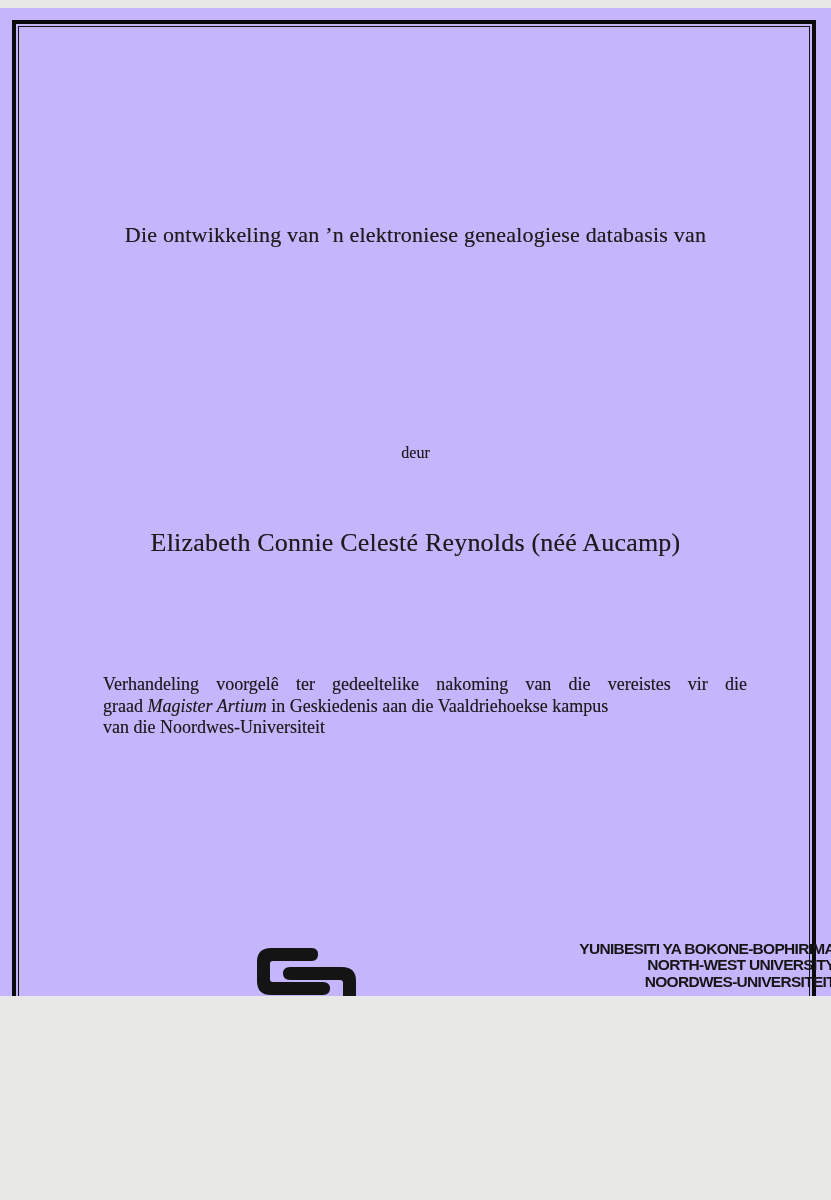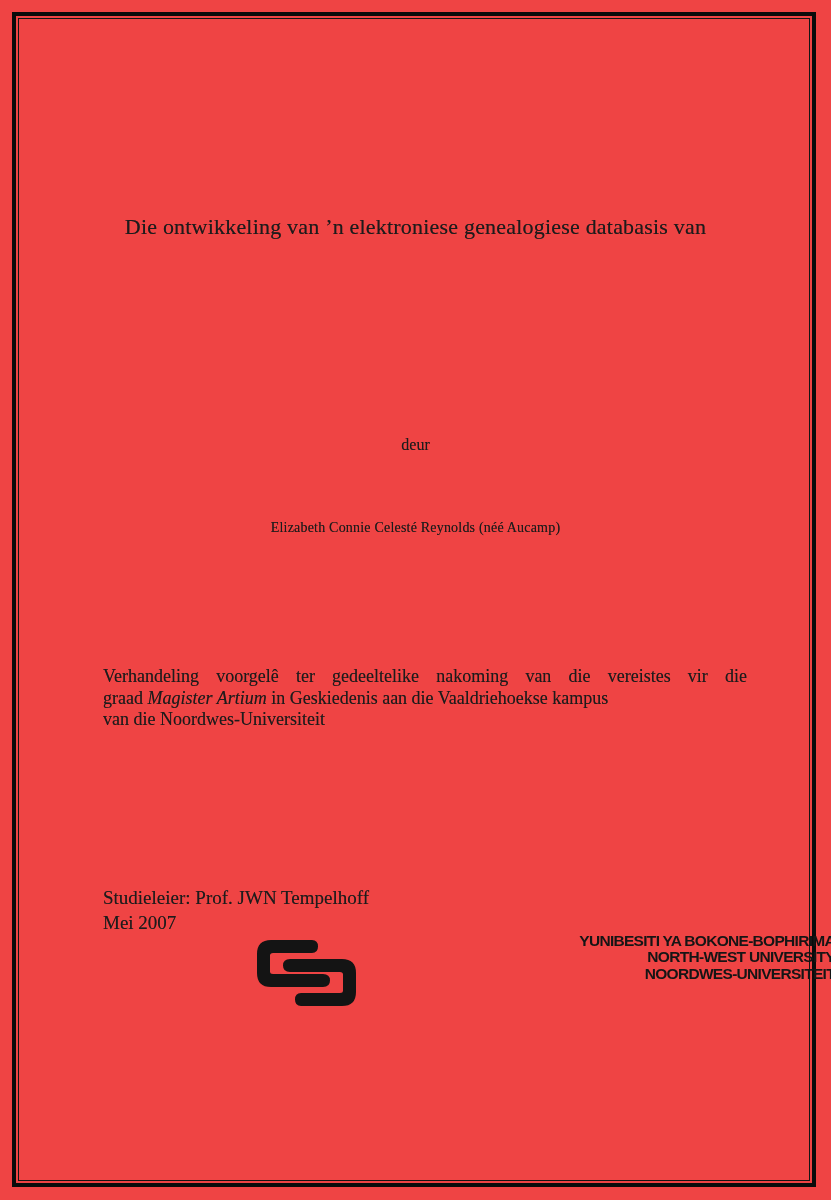--- a/index.html
+++ b/index.html
@@ -1,18 +1,18 @@
 <!DOCTYPE html>
 <html><head>
 <meta charset="utf-8">
 <style>
   html,body{margin:0;padding:0;background:#e8e8e6;}
   .page{
-    position:relative; width:831px; height:1200px; margin:0 auto;
-    background:#ef4444; overflow:hidden;
+    position:relative; width:831px; height:988px; margin:8px auto;
+    background:#c4b5fd; overflow:hidden;
     font-family:"Liberation Serif", serif; color:#1c1c1c;
   }
   
   .frame-outer{
     position:absolute; left:12px; top:12px; width:804px; height:1175px;
     border:4px solid #0b0b0b; box-sizing:border-box;
   }
   .frame-inner{
     position:absolute; left:2px; top:2px; right:2px; bottom:2px;
     border:1.6px solid #161616;
@@ -21,21 +21,21 @@
     position:absolute; left:40px; top:206px; width:751px;
     font-size:22px; line-height:42px; text-align:center;
     letter-spacing:0.2px; text-shadow:0 0 0.5px rgba(20,20,20,.55);
   }
   .byline{
     position:absolute; left:0; top:436px; width:831px;
     font-size:16px; text-align:center; text-shadow:0 0 0.4px rgba(20,20,20,.5);
   }
   .author{
     position:absolute; left:0; top:520px; width:831px;
-    font-size:14px; text-align:center; letter-spacing:0.2px;
+    font-size:26px; text-align:center; letter-spacing:0.2px;
     text-shadow:0 0 0.5px rgba(20,20,20,.55);
   }
   .statement{
     position:absolute; left:103px; top:666px; width:644px;
     font-size:18px; line-height:21.6px;
     text-shadow:0 0 0.4px rgba(20,20,20,.5);
   }
   .st-line1{ text-align:justify; text-align-last:justify; }
   .statement em{ }
   .advisor{
@@ -69,24 +69,20 @@
   <div class="byline">deur</div>
 
   <div class="author">Elizabeth Connie Celesté Reynolds (néé Aucamp)</div>
 
   <div class="statement">
     <div class="st-line1">Verhandeling voorgelê ter gedeeltelike nakoming van die vereistes vir die</div>
     <div class="st-line2"><span>graad </span><em>Magister Artium</em><span> in Geskiedenis aan die Vaaldriehoekse kampus</span></div>
     <div class="st-line3">van die Noordwes-Universiteit</div>
   </div>
 
-  <div class="advisor">
-    <div>Studieleier: Prof. JWN Tempelhoff</div>
-    <div>Mei 2007</div>
-  </div>
 
   <div class="logo">
     <svg class="logo-mark" width="99" height="66" viewBox="0 0 99 66" aria-hidden="true">
       <path fill="#141414" d="M14 0 H55 Q61 0 61 6.5 Q61 13 55 13 H16 Q13 13 13 15.5 V31.5 Q13 34 16 34 H66 Q73 34 73 40.5 Q73 47 66 47 H14 Q0 47 0 33 V14 Q0 0 14 0 Z"></path>
       <path fill="#141414" transform="rotate(180 49.5 33)" d="M14 0 H55 Q61 0 61 6.5 Q61 13 55 13 H16 Q13 13 13 15.5 V31.5 Q13 34 16 34 H66 Q73 34 73 40.5 Q73 47 66 47 H14 Q0 47 0 33 V14 Q0 0 14 0 Z"></path>
     </svg>
     <div class="logo-text">
       <div>YUNIBESITI YA BOKONE-BOPHIRIMA</div>
       <div>NORTH-WEST UNIVERSITY</div>
       <div>NOORDWES-UNIVERSITEIT</div>

